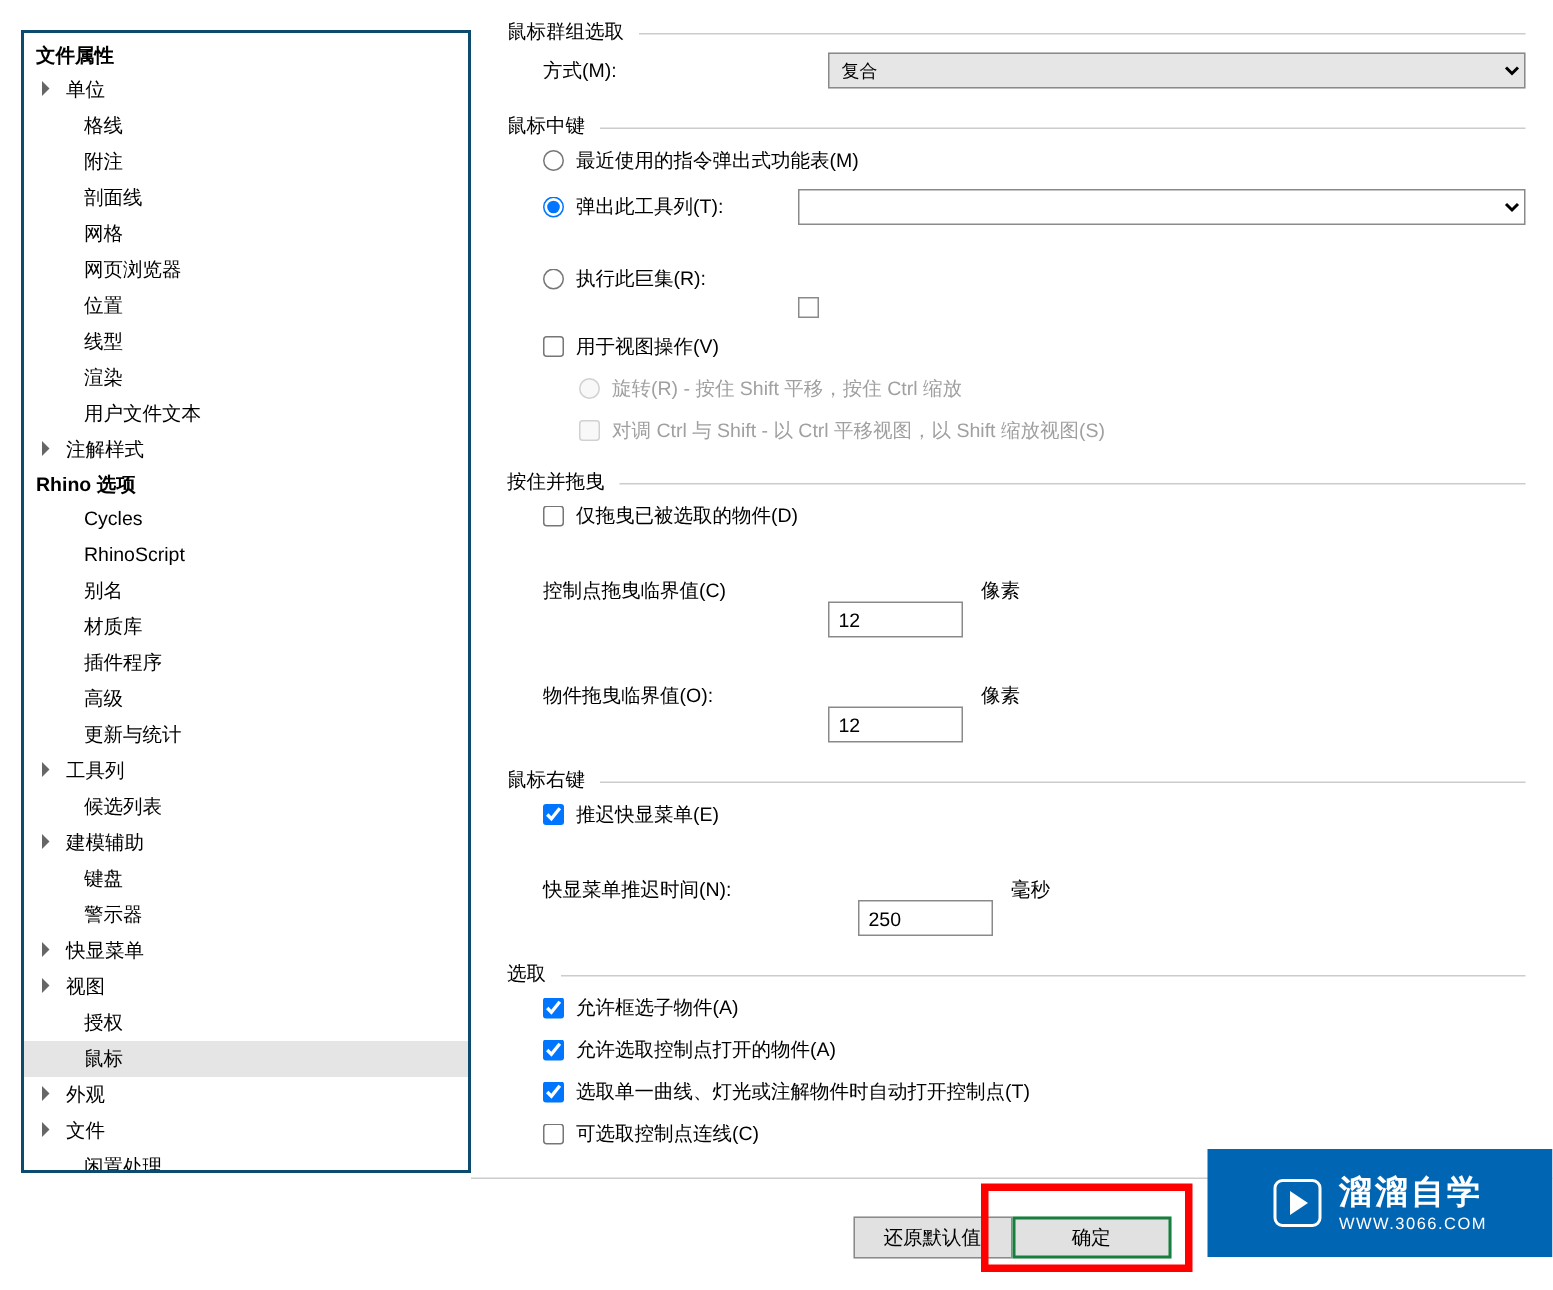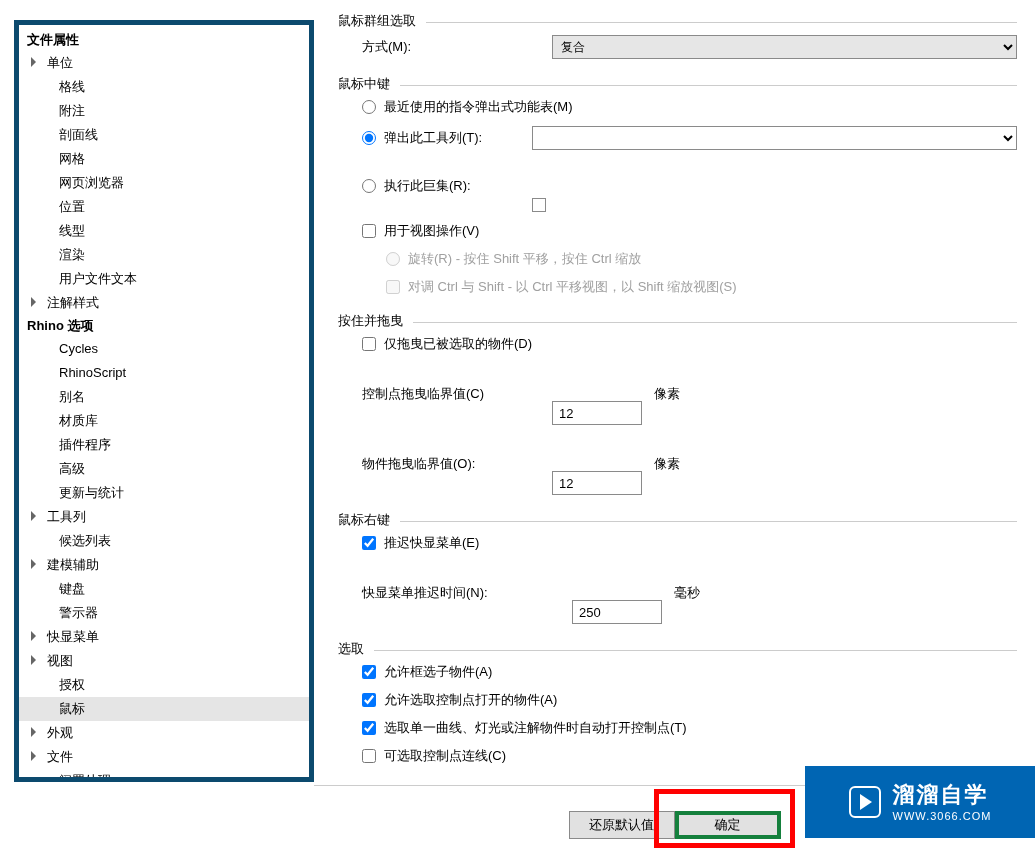--- a/index.html
+++ b/index.html
@@ -10,21 +10,21 @@
     background: #fff;
     width: 1035px;
     height: 860px;
     overflow: hidden;
     position: relative;
   }
   .container { display: flex; width: 100%; height: 100%; }
   .sidebar {
     width: 300px;
     min-width: 300px;
-    border: 5px solid #0c4a6e;
+    border: 2px solid #0c4a6e;
     margin: 20px 0 0 14px;
     padding: 4px 0;
     height: 762px;
     overflow: hidden;
     background: #fff;
   }
   .tree-header {
     font-weight: bold;
     padding: 2px 8px;
   }
@@ -124,21 +124,21 @@
   }
   button.dlg-btn {
     width: 106px;
     height: 28px;
     background: #e1e1e1;
     border: 1px solid #8a8a8a;
     font-family: inherit;
     font-size: 13px;
     cursor: pointer;
   }
-  button.dlg-btn.primary { border: 4px solid #15803d; background: #e1e1e1; }
+  button.dlg-btn.primary { border: 2px solid #15803d; background: #e1e1e1; }
   .red-box {
     position: absolute;
     border: 5px solid #f00;
     pointer-events: none;
   }
   .logo-overlay {
     position: absolute;
     right: 0;
     bottom: 22px;
     width: 230px;

